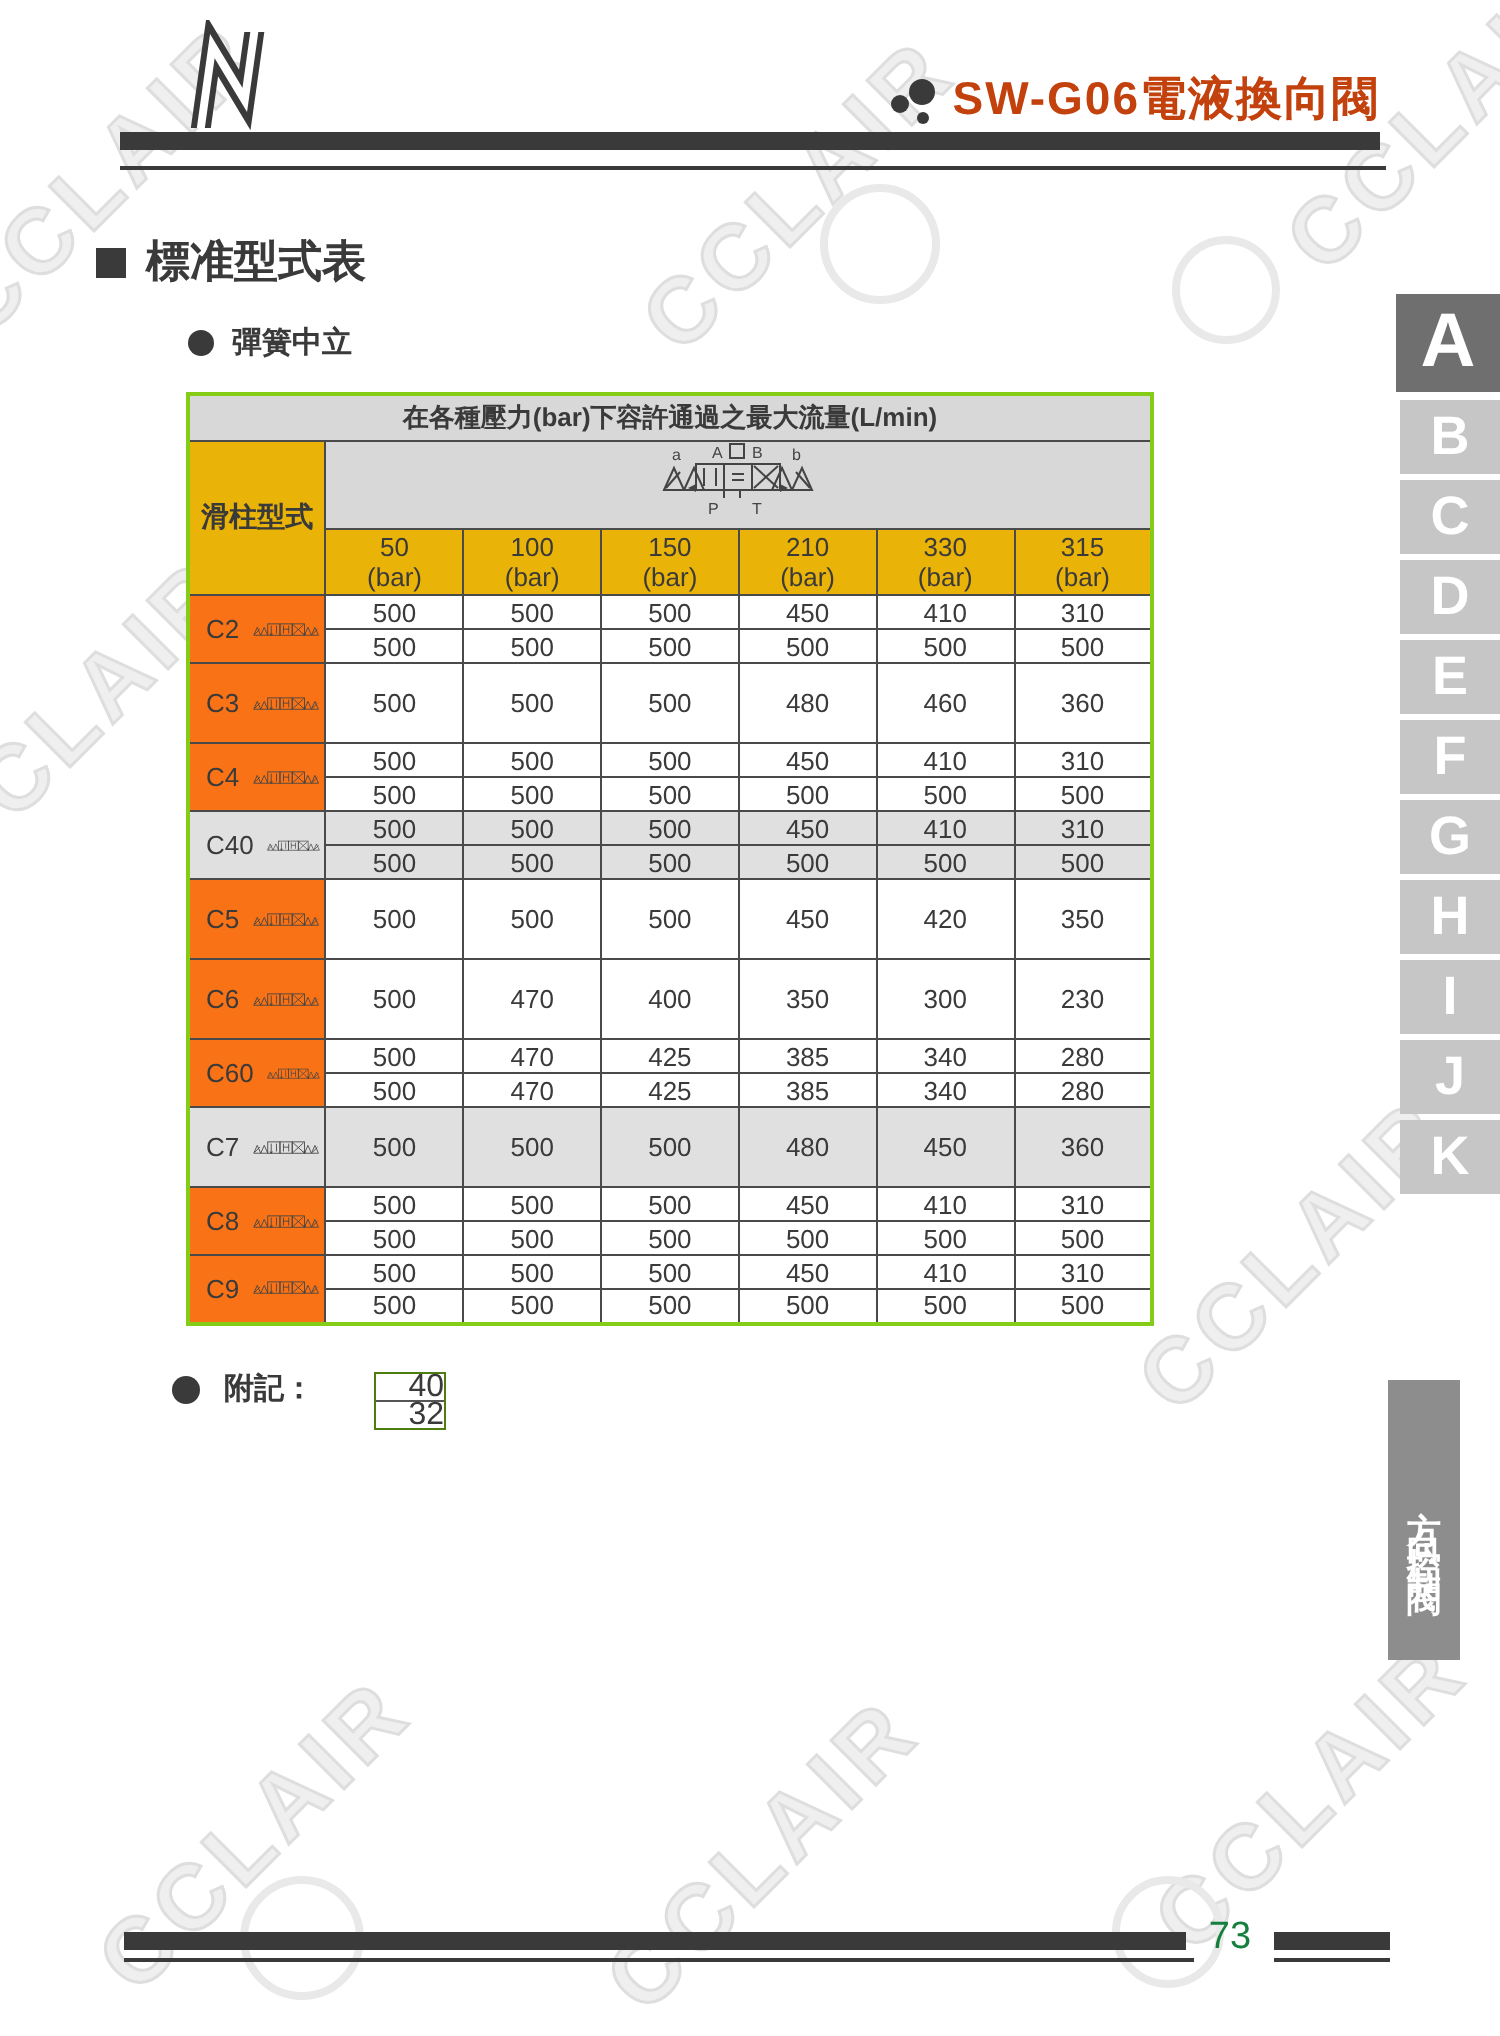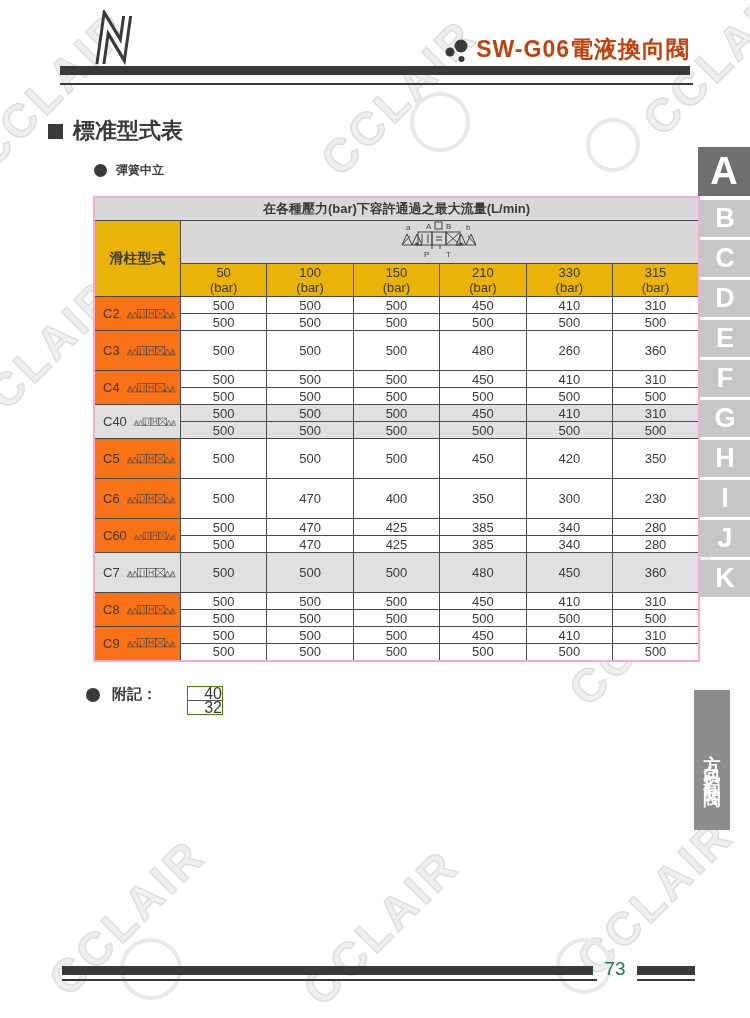--- a/index.html
+++ b/index.html
@@ -24,25 +24,25 @@
     position:absolute; top:34px; right:60px; display:flex; align-items:center; gap:7px;
   }
   .title-row .ttl{font-size:23px; font-weight:bold; color:#c2410c; letter-spacing:1px;}
   .rule-thick{position:absolute; left:60px; top:66px; width:630px; height:9px; background:#3a3a3a;}
   .rule-thin{position:absolute; left:60px; top:83px; width:633px; height:2px; background:#3a3a3a;}
   
   .h1{position:absolute; left:48px; top:116px; display:flex; align-items:center; gap:10px;
       font-size:22px; font-weight:bold;}
   .h1 .sq{width:15px; height:15px; background:#3a3a3a; display:inline-block;}
   .h2{position:absolute; left:94px; top:162px; display:flex; align-items:center; gap:9px;
-      font-size:12px; font-weight:bold;}
+      font-size:15px; font-weight:bold;}
   .h2 .dot{width:13px; height:13px; background:#3a3a3a; border-radius:50%; display:inline-block;}
   
   .tbl-wrap{position:absolute; left:93px; top:196px;}
-  table{border-collapse:collapse; table-layout:fixed; width:607px; border:2px solid #f9a8d4;}
+  table{border-collapse:collapse; table-layout:fixed; width:484px; border:2px solid #84cc16;}
   th,td{border:1px solid #4a4a4a; padding:0; font-weight:normal;}
   .t-title{height:22px; background:#d8d8d8; font-size:13px; text-align:center; font-weight:bold;}
   .t-spool{width:227px; background:#eab308; font-size:14px; font-weight:bold; text-align:center;}
   .t-sym{height:40px; background:#d8d8d8; text-align:center; vertical-align:middle;}
   .t-press{height:32px; background:#eab308; font-size:13px; text-align:center; line-height:15px;}
   tr.sub{height:17px;}
   tr.single{height:40px;}
   td.val{font-size:13px; text-align:center; background:#ffffff;}
   th.rowlab{text-align:left; background:#f97316;}
   .rowlab-inner{display:flex; align-items:center; gap:6px; padding-left:8px; font-size:13px;}
@@ -249,21 +249,21 @@
     </g>
     <polygon points="20,15 24,15 22,18" fill="#444"></polygon>
     <polygon points="58,15 62,15 60,18" fill="#444"></polygon>
   </svg>
               </div>
             </th>
             <td class="val">500</td>
             <td class="val">500</td>
             <td class="val">500</td>
             <td class="val">480</td>
-            <td class="val">260</td>
+            <td class="val">460</td>
             <td class="val">360</td>
           </tr>
           <tr class="sub">
             <th class="rowlab" rowspan="2">
               <div class="rowlab-inner">
                 <span>C4</span>
                 <svg width="84" height="22" viewBox="0 0 84 22">
     <g fill="none" stroke="#444" stroke-width="1">
       <path d="M2 17 L6 8 L10 17 Z M10 17 L14 8 L18 17 Z"></path>
       <line x1="3" y1="16" x2="9" y2="10"></line>

